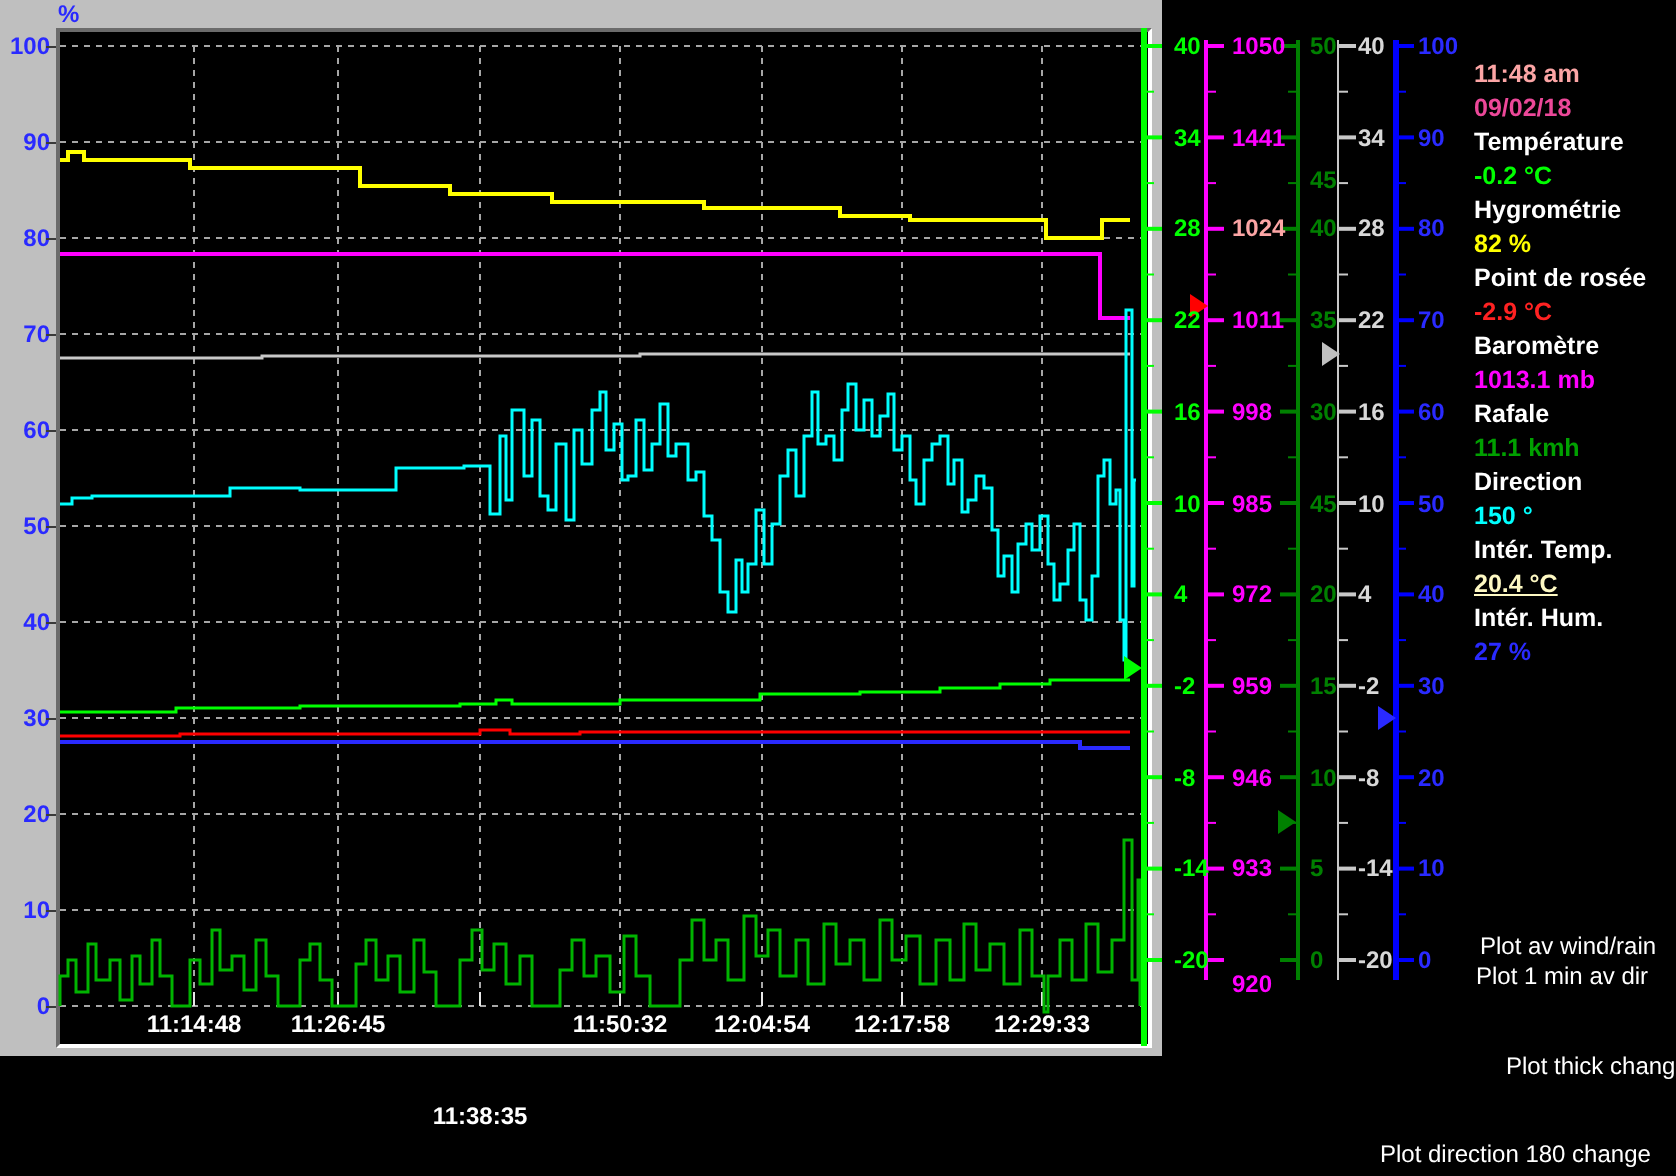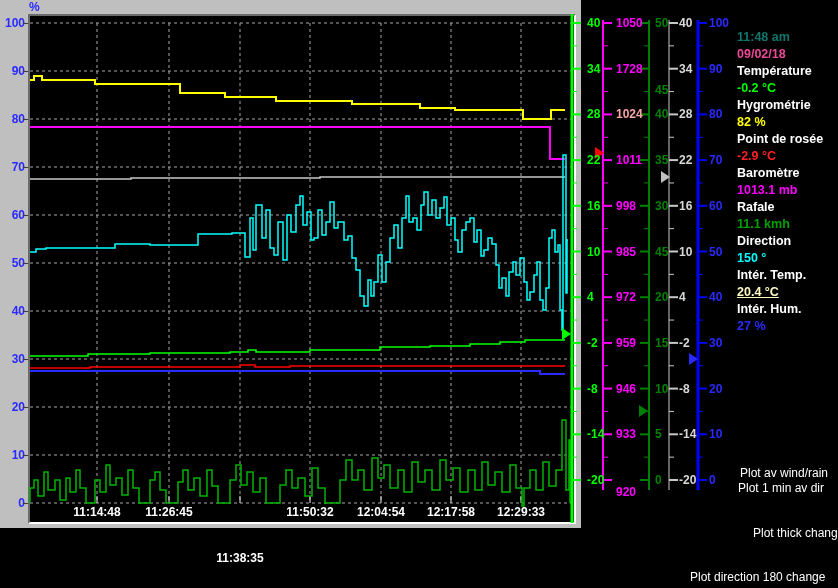--- a/index.html
+++ b/index.html
@@ -221,21 +221,21 @@
       <div class="axlabel" style="left: 587px; top: 108.4px; color: rgb(0, 255, 0); position: absolute;">28</div>
       <div class="axlabel" style="left: 587px; top: 154.1px; color: rgb(0, 255, 0); position: absolute;">22</div>
       <div class="axlabel" style="left: 587px; top: 199.8px; color: rgb(0, 255, 0); position: absolute;">16</div>
       <div class="axlabel" style="left: 587px; top: 245.5px; color: rgb(0, 255, 0); position: absolute;">10</div>
       <div class="axlabel" style="left: 587px; top: 291.2px; color: rgb(0, 255, 0); position: absolute;">4</div>
       <div class="axlabel" style="left: 587px; top: 336.9px; color: rgb(0, 255, 0); position: absolute;">-2</div>
       <div class="axlabel" style="left: 587px; top: 382.6px; color: rgb(0, 255, 0); position: absolute;">-8</div>
       <div class="axlabel" style="left: 587px; top: 428.3px; color: rgb(0, 255, 0); position: absolute;">-14</div>
       <div class="axlabel" style="left: 587px; top: 474px; color: rgb(0, 255, 0); position: absolute;">-20</div>
       <div class="axlabel" style="left: 616px; top: 17px; color: rgb(255, 0, 255); position: absolute;">1050</div>
-      <div class="axlabel" style="left: 616px; top: 62.7px; color: rgb(255, 0, 255); position: absolute;">1728</div>
+      <div class="axlabel" style="left: 616px; top: 62.7px; color: rgb(255, 0, 255); position: absolute;">1441</div>
       <div class="axlabel" style="left: 616px; top: 108.4px; color: #fca5a5; position: absolute;">1024</div>
       <div class="axlabel" style="left: 616px; top: 154.1px; color: rgb(255, 0, 255); position: absolute;">1011</div>
       <div class="axlabel" style="left: 616px; top: 199.8px; color: rgb(255, 0, 255); position: absolute;">998</div>
       <div class="axlabel" style="left: 616px; top: 245.5px; color: rgb(255, 0, 255); position: absolute;">985</div>
       <div class="axlabel" style="left: 616px; top: 291.2px; color: rgb(255, 0, 255); position: absolute;">972</div>
       <div class="axlabel" style="left: 616px; top: 336.9px; color: rgb(255, 0, 255); position: absolute;">959</div>
       <div class="axlabel" style="left: 616px; top: 382.6px; color: rgb(255, 0, 255); position: absolute;">946</div>
       <div class="axlabel" style="left: 616px; top: 428.3px; color: rgb(255, 0, 255); position: absolute;">933</div>
       <div class="axlabel" style="left: 616px; top: 474px; color: rgb(255, 0, 255); position: absolute; margin-top: 12px;">920</div>
       <div class="axlabel" style="left: 655px; top: 17px; color: rgb(0, 128, 0); position: absolute;">50</div>
@@ -267,21 +267,21 @@
       <div class="axlabel" style="left: 709px; top: 199.8px; color: rgb(42, 42, 255); position: absolute;">60</div>
       <div class="axlabel" style="left: 709px; top: 245.5px; color: rgb(42, 42, 255); position: absolute;">50</div>
       <div class="axlabel" style="left: 709px; top: 291.2px; color: rgb(42, 42, 255); position: absolute;">40</div>
       <div class="axlabel" style="left: 709px; top: 336.9px; color: rgb(42, 42, 255); position: absolute;">30</div>
       <div class="axlabel" style="left: 709px; top: 382.6px; color: rgb(42, 42, 255); position: absolute;">20</div>
       <div class="axlabel" style="left: 709px; top: 428.3px; color: rgb(42, 42, 255); position: absolute;">10</div>
       <div class="axlabel" style="left: 709px; top: 474px; color: rgb(42, 42, 255); position: absolute;">0</div>
     </div>
 
   <div id="info">
-    <div class="irow" style="color:#0f766e">11:48 am</div>
+    <div class="irow" style="color:#fca5a5">11:48 am</div>
     <div class="irow" style="color:#ec4899">09/02/18</div>
     <div id="reading-rows">
         <div class="irow">Température</div>
         <div class="irow" style="color: rgb(0, 255, 0);">-0.2 °C</div>
         <div class="irow">Hygrométrie</div>
         <div class="irow" style="color: rgb(255, 255, 0);">82 %</div>
         <div class="irow">Point de rosée</div>
         <div class="irow" style="color: rgb(255, 34, 34);">-2.9 °C</div>
         <div class="irow">Baromètre</div>
         <div class="irow" style="color: rgb(255, 0, 255);">1013.1 mb</div>

